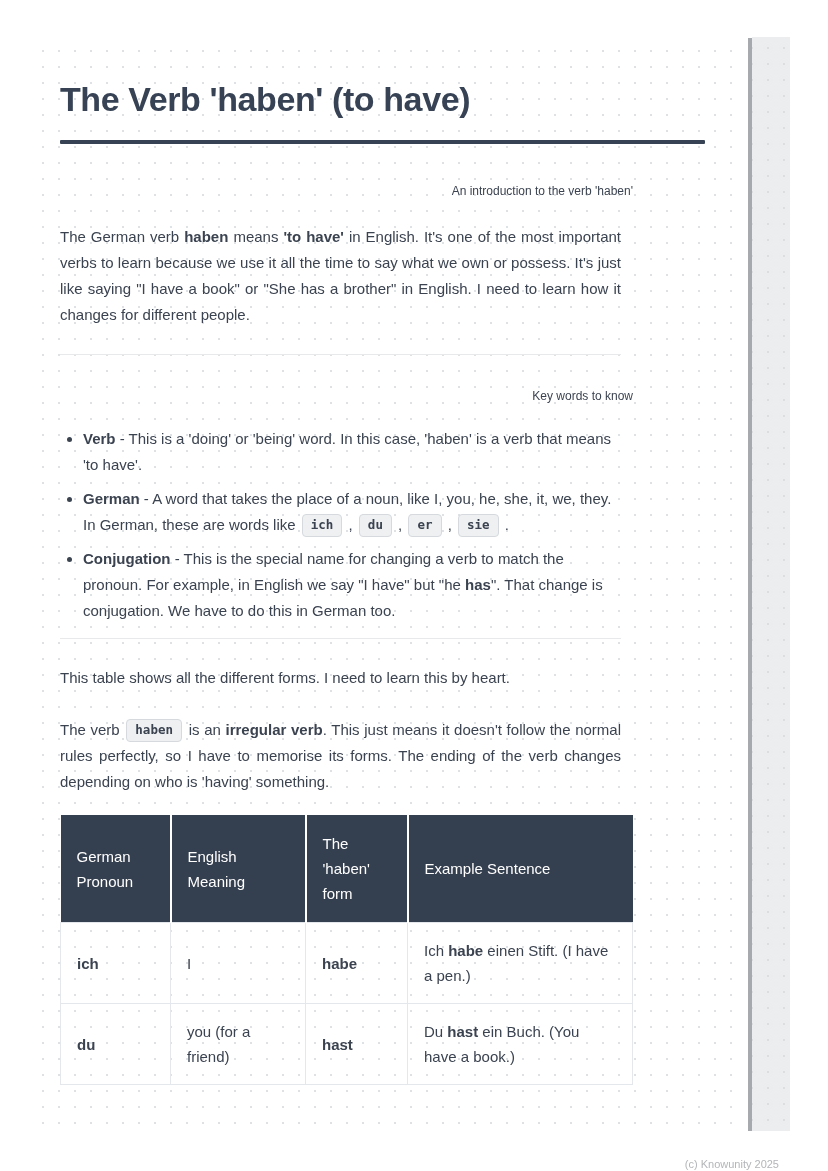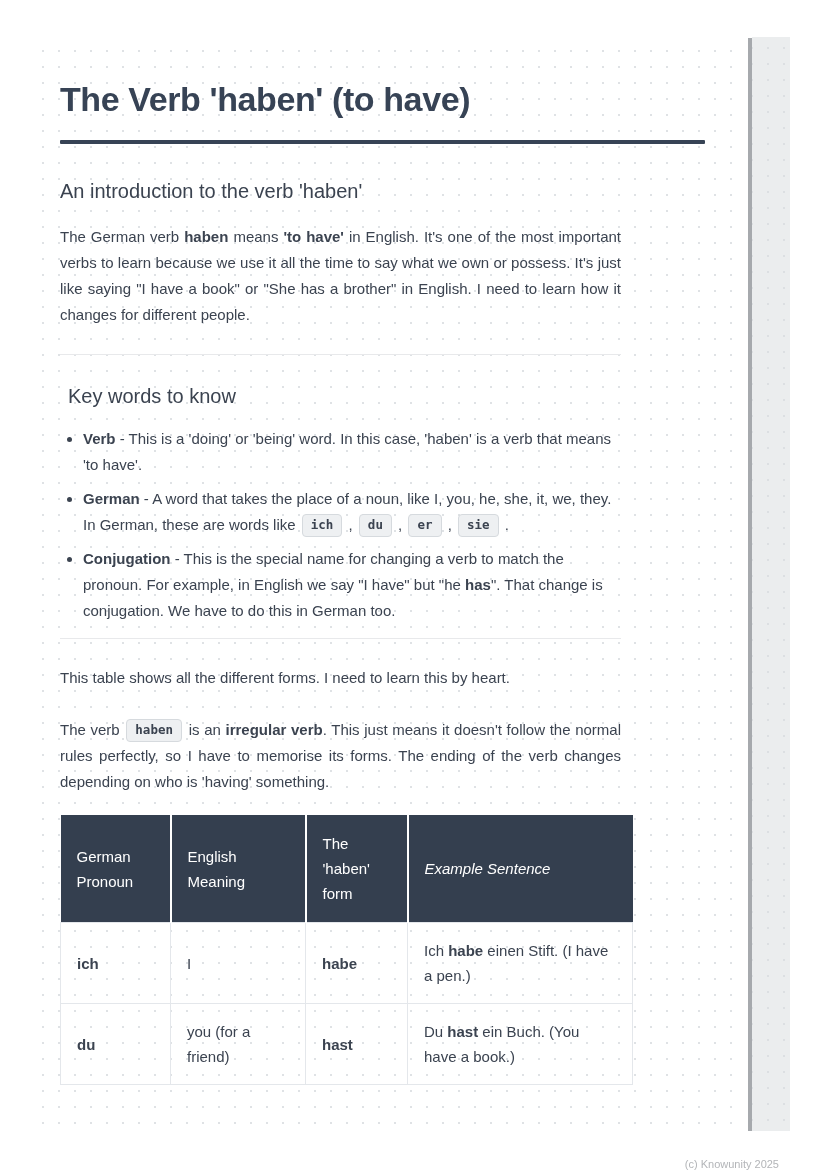--- a/index.html
+++ b/index.html
@@ -60,23 +60,24 @@
   }
   .title-rule {
     margin-top: 19px;
     width: 645px; height: 4px;
     background: var(--c-accent, #374355);
     border-radius: 1px;
   }
 
   .sec-heading {
     margin-top: 36px;
-    font-size: 20px;
+    font-size: 12px;
     line-height: 22px;
     color: var(--c-body_text, #3b4350);
+    text-align: right;
   }
   .sec-heading + .body { margin-top: 22px; }
 
   p.body {
     margin-top: 26px;
     width: 561px;
     font-size: 15px;
     line-height: 26px;
     color: var(--c-body_text, #3b4350);
   }
@@ -132,21 +133,21 @@
     background: var(--c-header_bg, #343f4f);
     color: #ffffff;
     font-weight: 400;
     font-size: 15px;
     line-height: 25px;
     text-align: left;
     vertical-align: middle;
     padding: 16px;
     border-right: 2px solid #ffffff;
   }
-  table.conjugation-table th:last-child { border-right: none; font-style: italic; }
+  table.conjugation-table th:last-child { border-right: none; }
   table.conjugation-table td {
     font-size: 15px;
     line-height: 25px;
     vertical-align: middle;
     padding: 15px 16px;
     border: 1px solid #e4e7eb;
     color: var(--c-body_text, #3b4350);
   }
   td.cell-bold { font-weight: 700; }
 </style>

